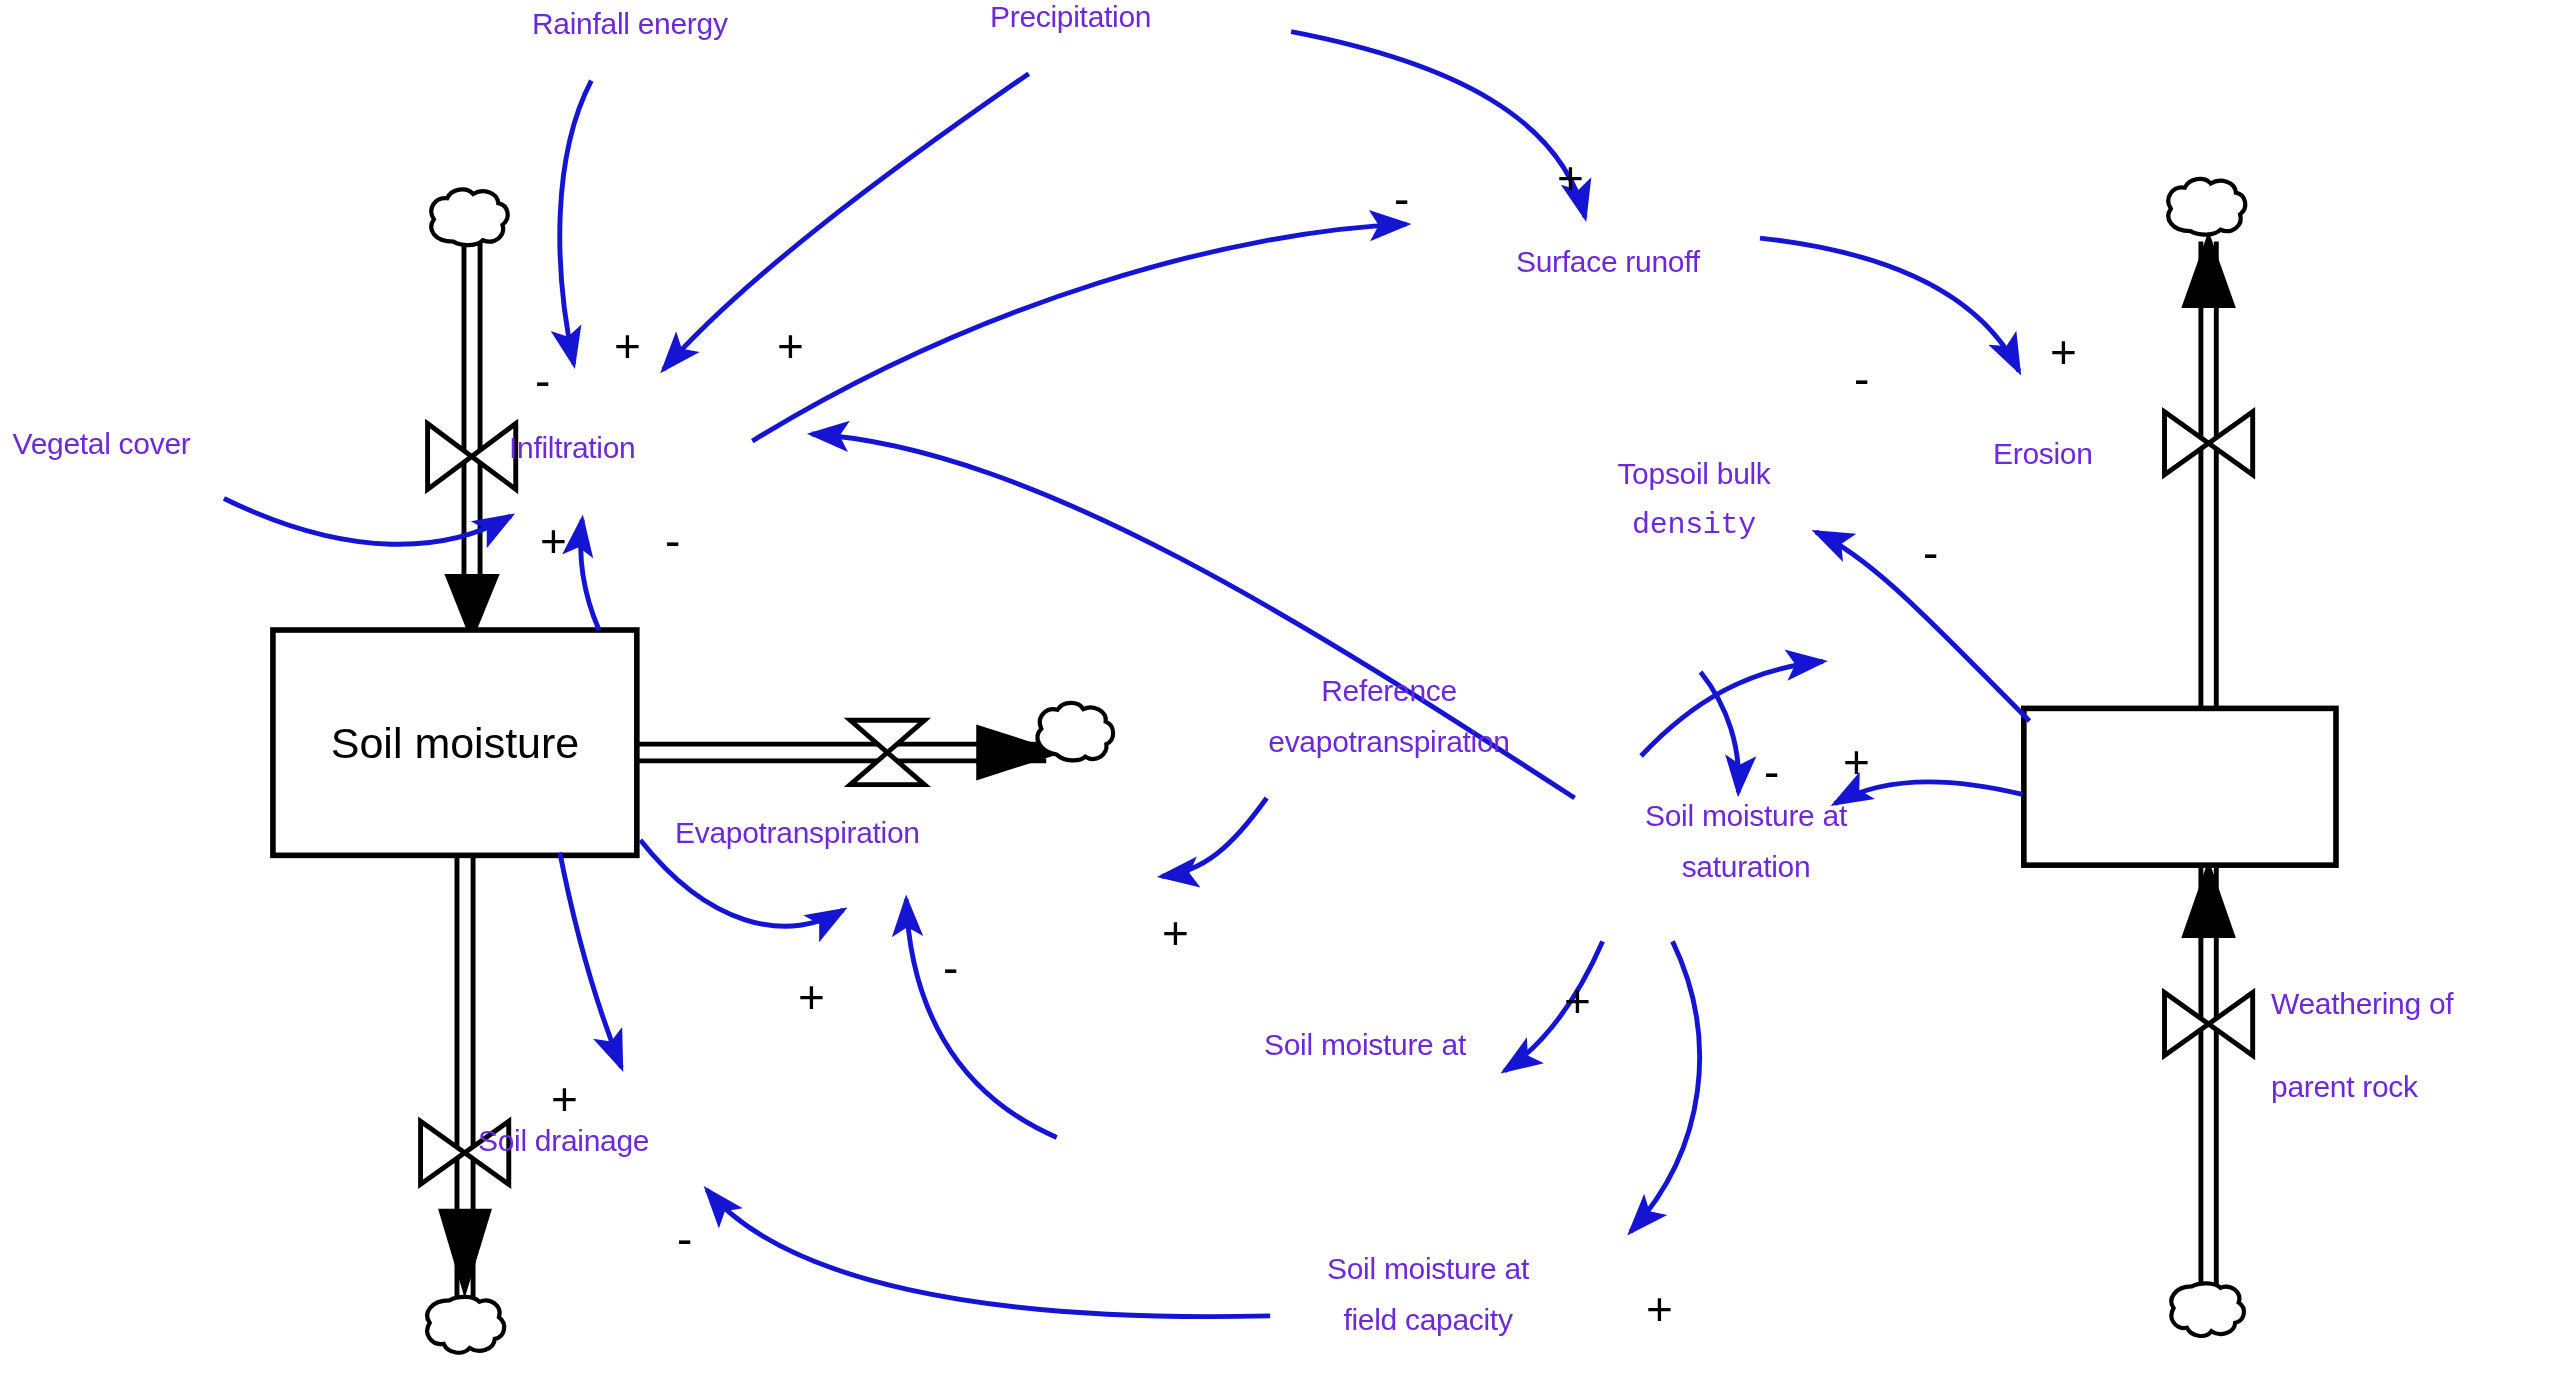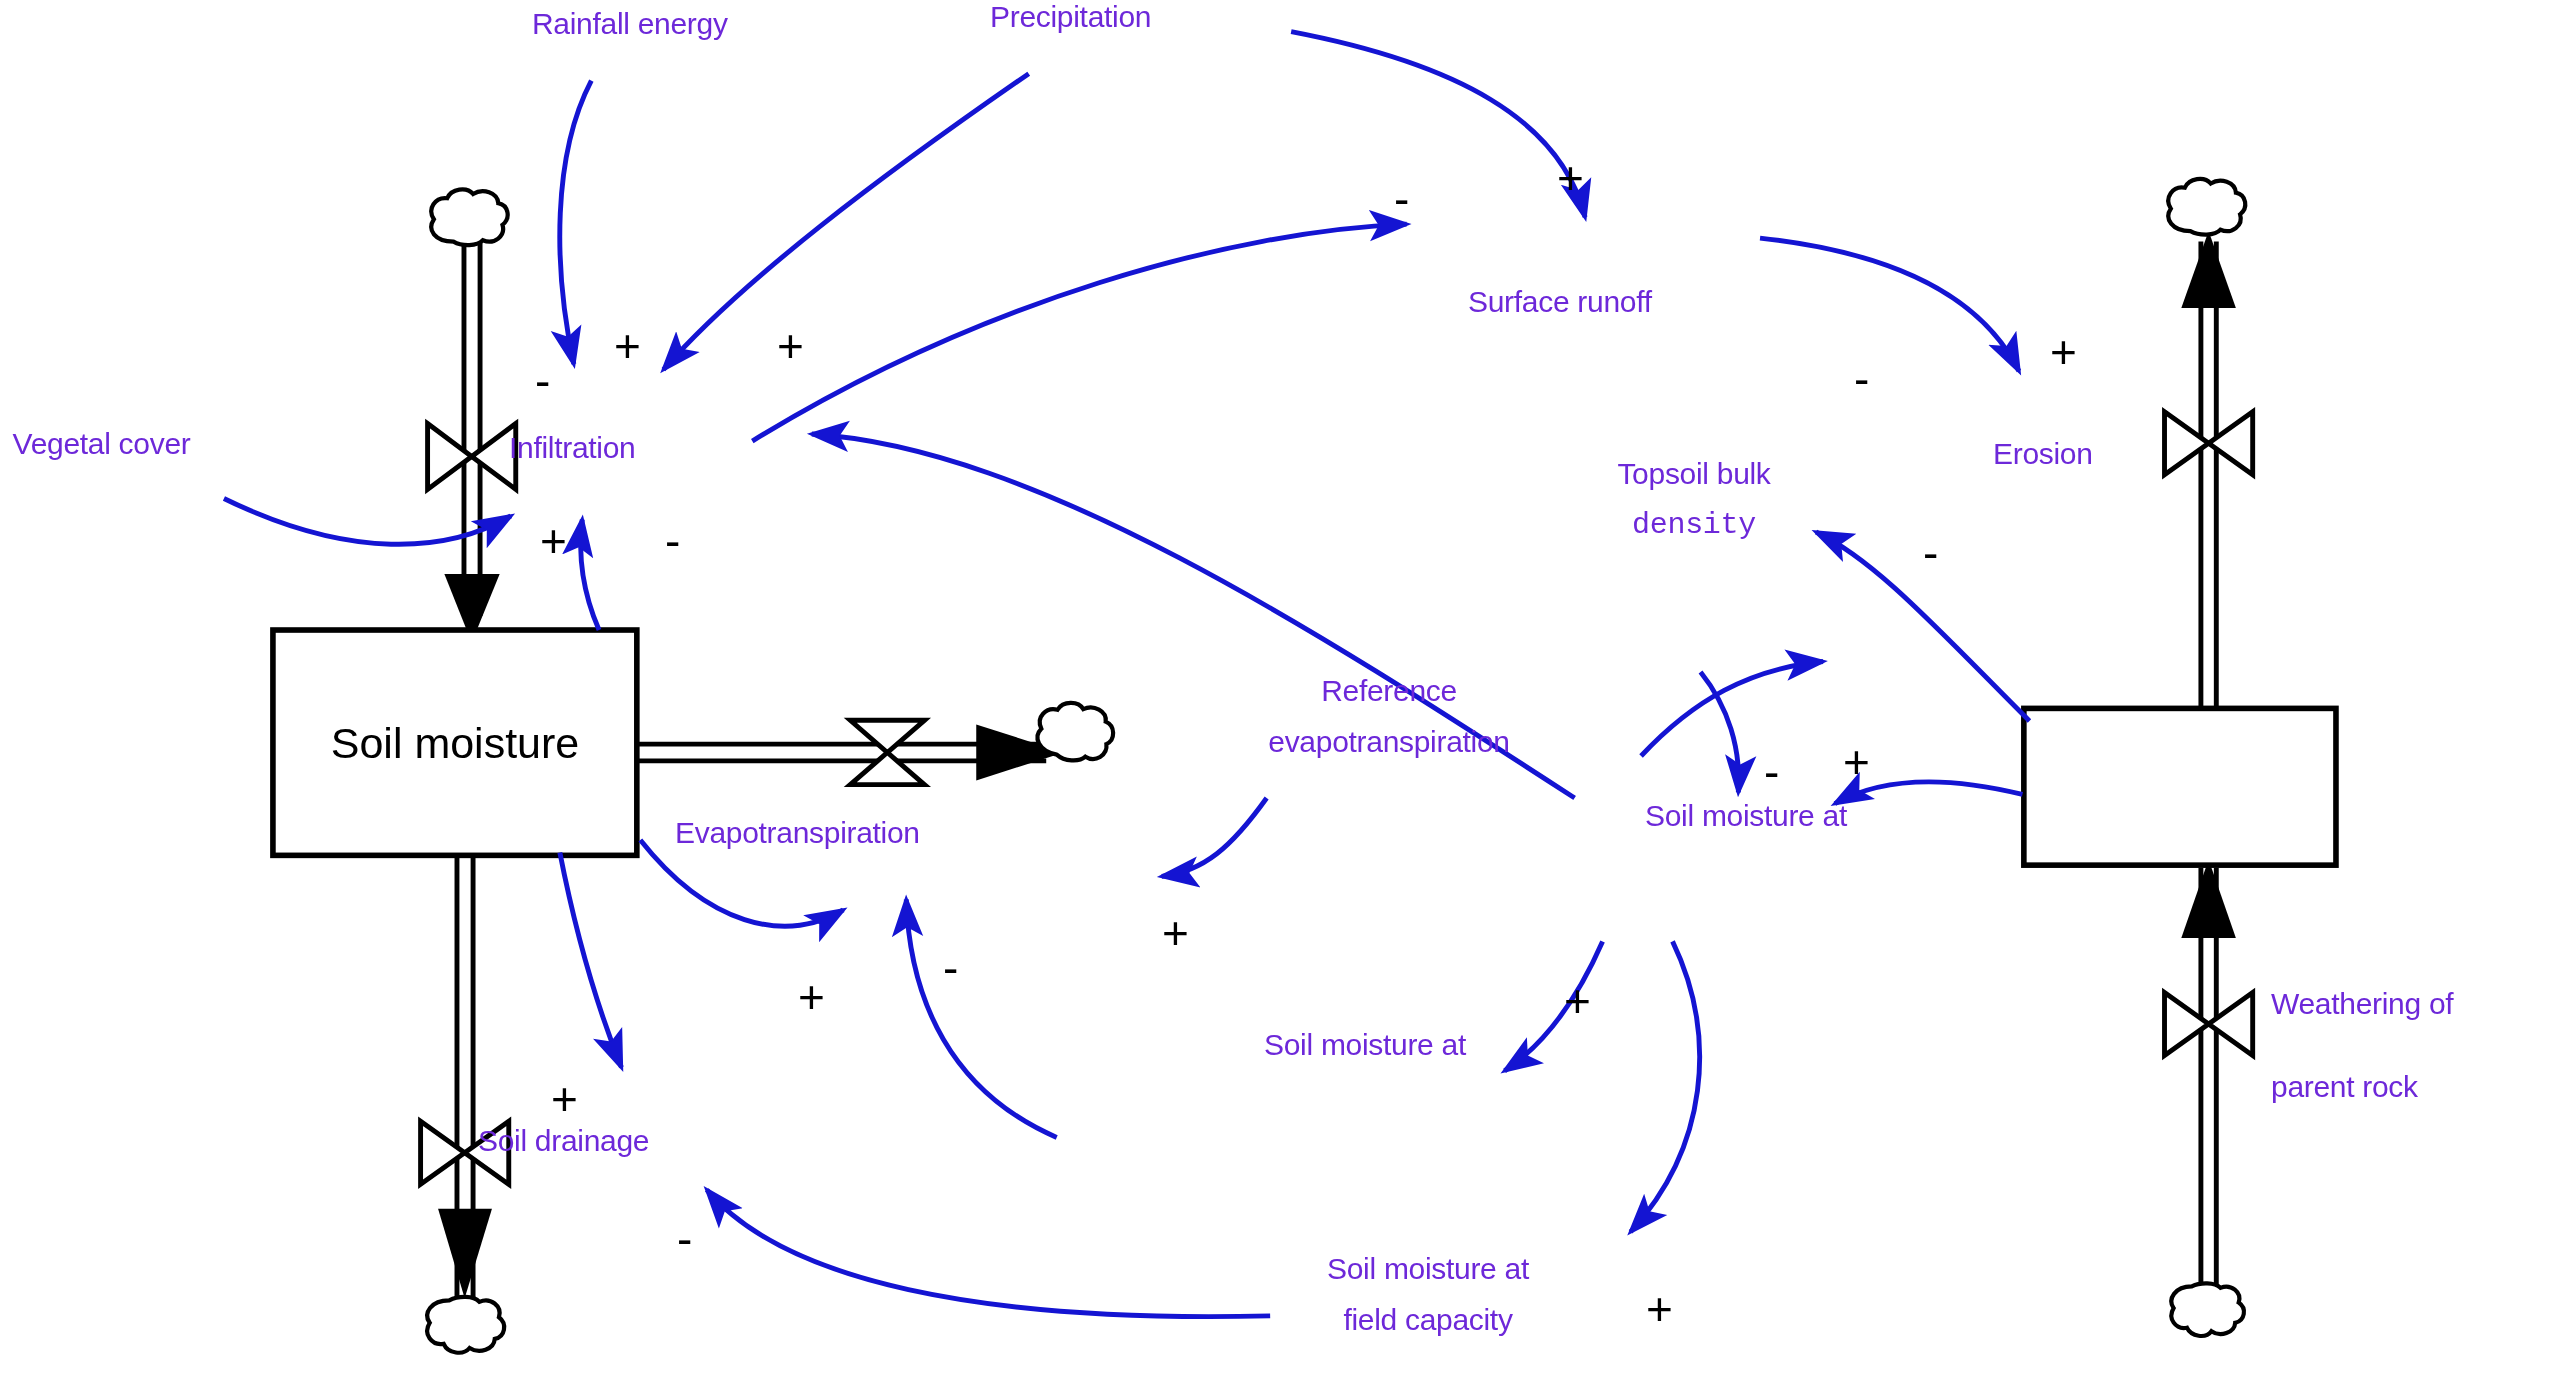--- a/index.html
+++ b/index.html
@@ -202,32 +202,33 @@
 
   <div class="stock-label" style="left:273px; top:719px; width:364px;">Soil moisture</div>
 
   <div class="label" style="left:675px; top:817px;">Evapotranspiration</div>
 
   <div class="label center" style="left:1214px; top:675px; width:350px;">Reference</div>
   <div class="label center" style="left:1214px; top:726px; width:350px;">evapotranspiration</div>
 
   <div class="label" style="left:478px; top:1125px;">Soil drainage</div>
 
-  <div class="label" style="left:1468px; top:246px;margin-top:40px;">Surface runoff</div>
+  <div class="label" style="left:1516px; top:246px;">Surface runoff</div>
 
   <div class="label center" style="left:1561px; top:458px; width:266px;">Topsoil bulk</div>
   <div class="label center" style="left:1561px; top:509px; width:266px;font-family:Liberation Mono, monospace;">density</div>
 
   <div class="label" style="left:1993px; top:438px;">Erosion</div>
 
 
   <div class="label" style="left:2271px; top:988px;">Weathering of</div>
   <div class="label" style="left:2271px; top:1039px;margin-top:32px;">parent rock</div>
 
   <div class="label center" style="left:1571px; top:800px; width:350px;">Soil moisture at</div>
+  <div class="label center" style="left:1571px; top:851px; width:350px;">saturation</div>
 
   <div class="label center" style="left:1190px; top:1029px; width:350px;">Soil moisture at</div>
 
   <div class="label center" style="left:1253px; top:1253px; width:350px;">Soil moisture at</div>
   <div class="label center" style="left:1253px; top:1304px; width:350px;">field capacity</div>
 
   <div class="sign" style="left:535px; top:358px;">-</div>
 
   <div class="sign" style="left:614px; top:323px;">+</div>
 

